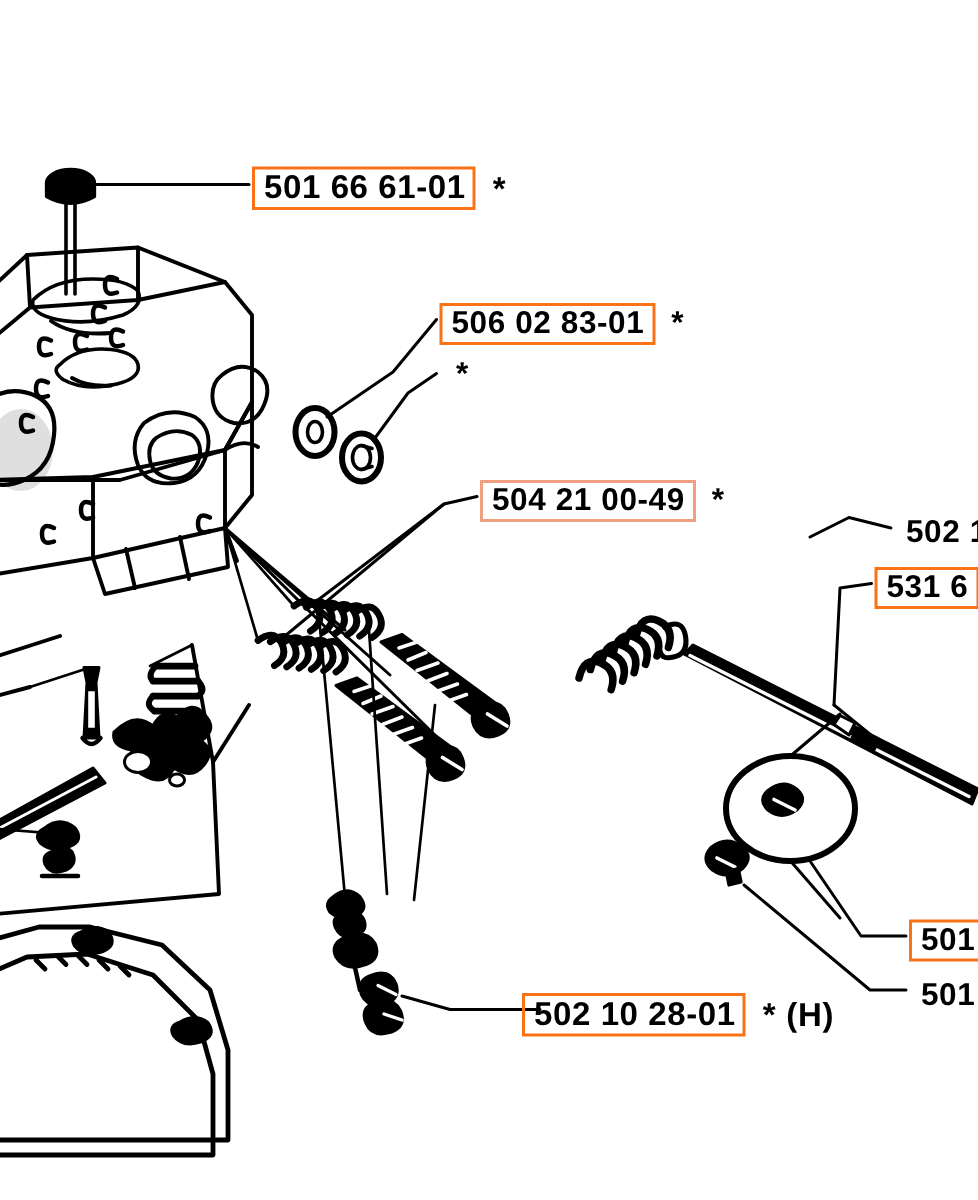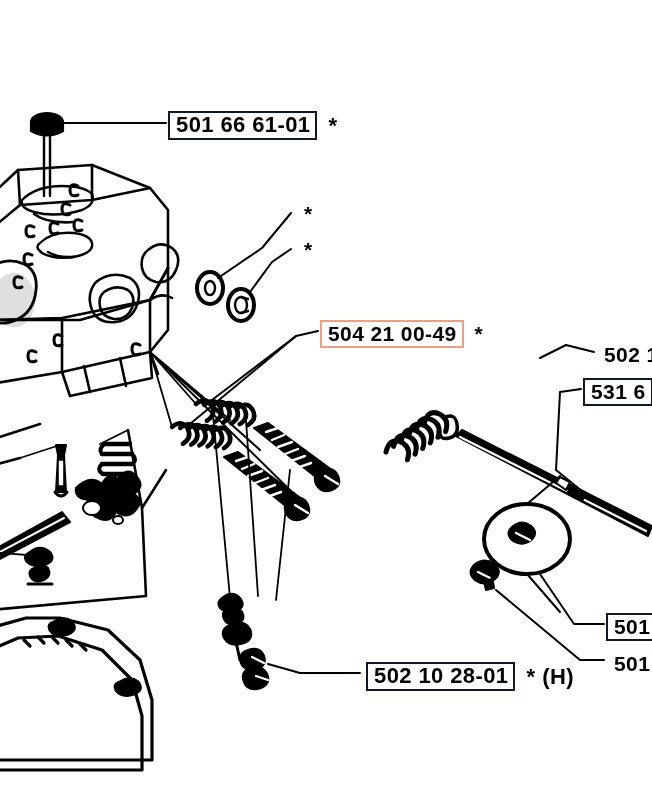--- a/index.html
+++ b/index.html
@@ -30,21 +30,21 @@
     color:#000000;
   }
   .label .num{
     display:inline-block;
     padding:1px 5px 2px 6px;
     line-height:1.02;
     letter-spacing:0.4px;
     color:#000;
   }
   .label.boxed-cyan .num{
-    border:2px solid #0f172a;
+    border:2px solid #f97316;
     background:rgba(255,255,255,0);
   }
   .label.boxed-orange .num{
     border:2px solid #f0a080;
     background:rgba(255,255,255,0);
   }
   .label.plain .num{
     border:2px solid transparent;
   }
   .label .suffix{
@@ -261,20 +261,21 @@
       </g>
     </g>
   </svg>
 
   <div class="label boxed-cyan lbl-lg" style="left:168px; top:111px;">
     <span class="num">501 66 61-01</span>
     <span class="suffix">*</span>
   </div>
 
   <div class="label boxed-cyan lbl-md" style="left:293px; top:202px;">
+    <span class="num">506 02 83-01</span>
     <span class="suffix">*</span>
   </div>
 
   <div class="label boxed-cyan lbl-md" style="left:293px; top:238px;">
     <span class="suffix">*</span>
   </div>
 
   <div class="label boxed-orange lbl-md" style="left:320px; top:320px;">
     <span class="num">504 21 00-49</span>
     <span class="suffix">*</span>
@@ -289,18 +290,18 @@
   </div>
 
   <div class="label boxed-cyan lbl-md" style="left:606px; top:613px;">
     <span class="num">501</span>
   </div>
 
   <div class="label plain lbl-md" style="left:606px; top:650px;">
     <span class="num">501</span>
   </div>
 
-  <div class="label boxed-cyan lbl-lg" style="left:366px; top:662px;text-align:right;">
+  <div class="label boxed-cyan lbl-lg" style="left:348px; top:662px;text-align:right;">
     <span class="num">502 10 28-01</span>
     <span class="suffix">* (H)</span>
   </div>
 
 </div>
 
 </body></html>

